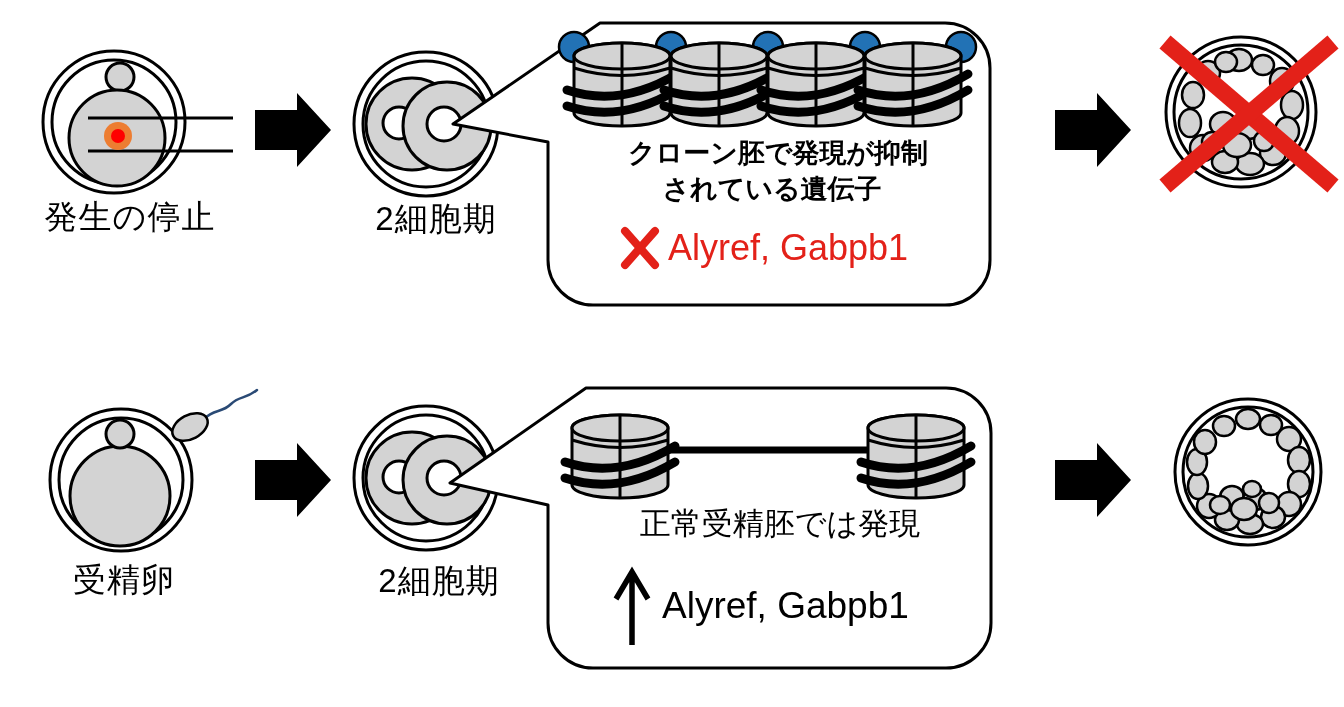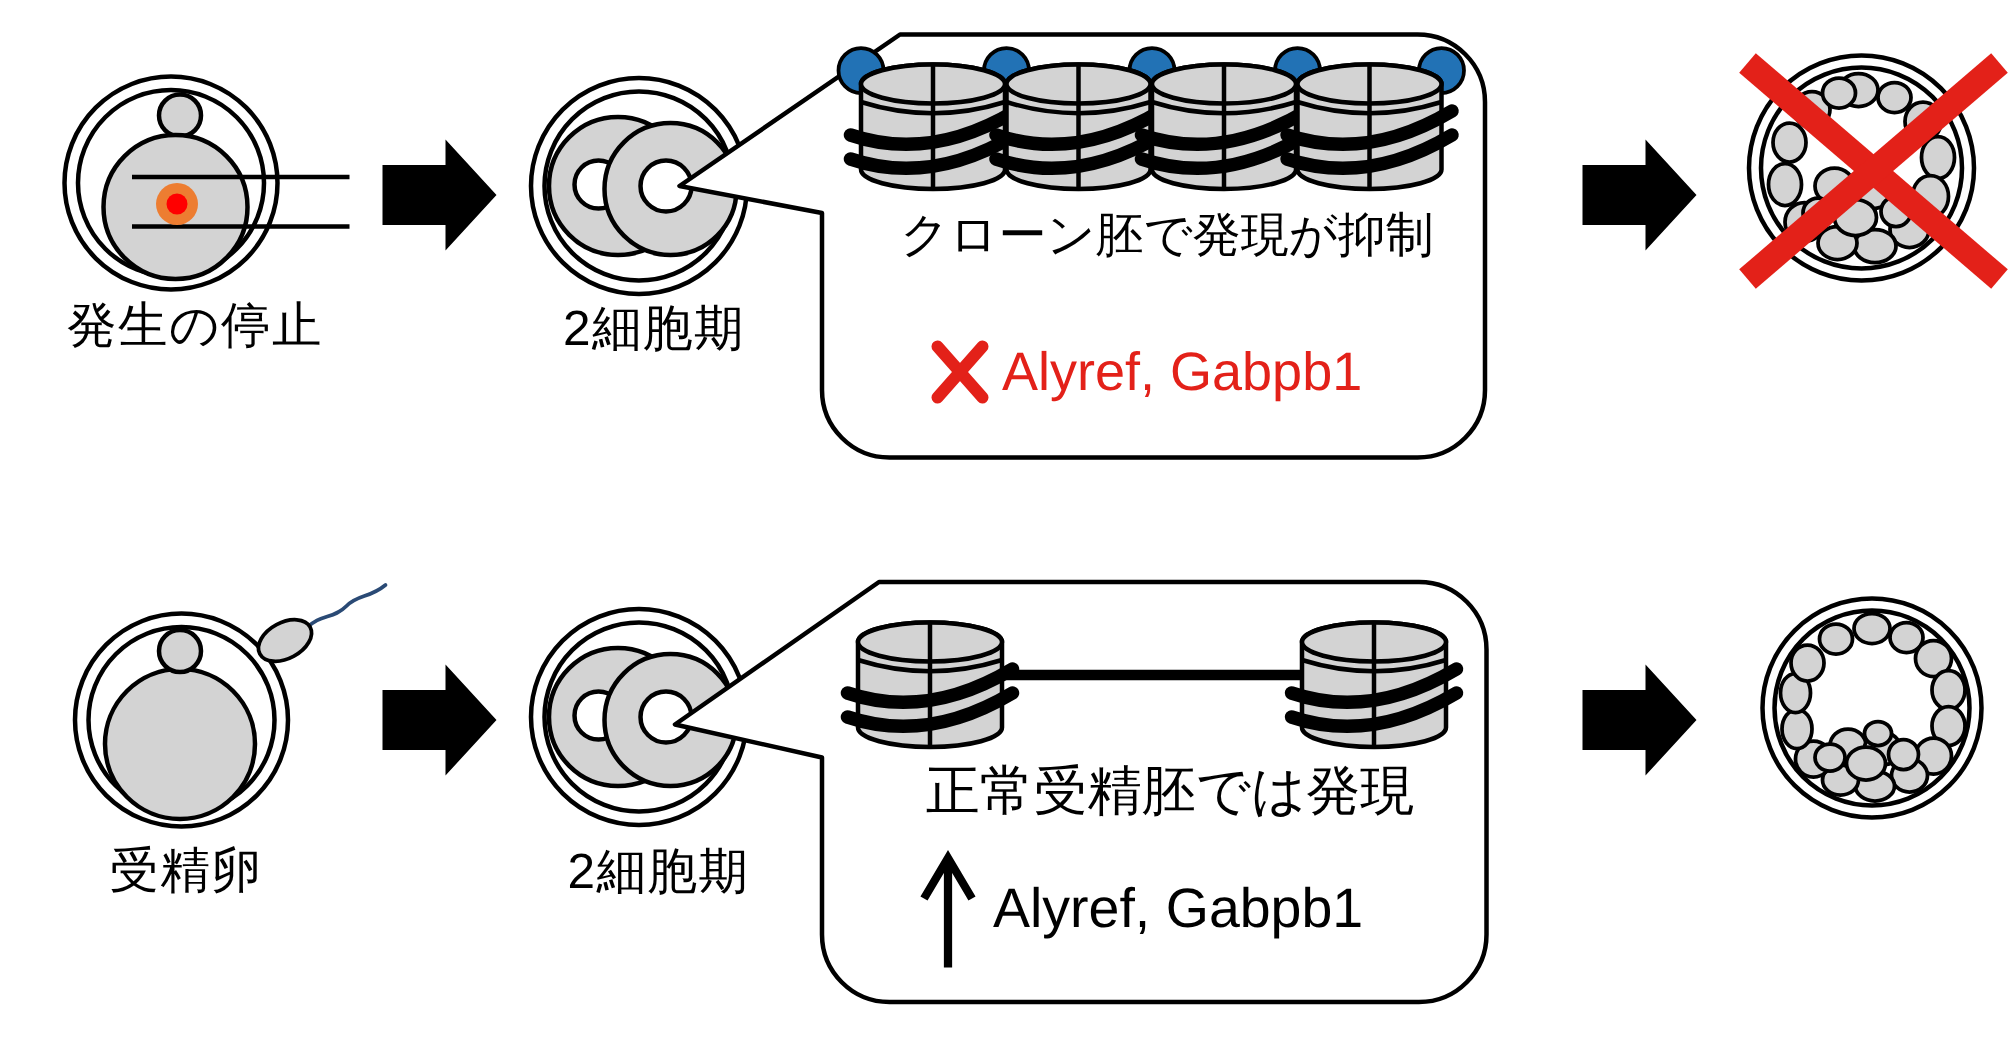--- a/index.html
+++ b/index.html
@@ -25,23 +25,23 @@
   .redx{stroke:var(--red);stroke-width:17;stroke-linecap:butt;}
   .f-orange{fill:var(--orange);}
   .f-reddot{fill:var(--reddot);}
   .tail{stroke:var(--navy);stroke-width:2.5;fill:none;stroke-linecap:round;}
   
   .lbl{
     position:absolute; transform:translateX(-50%); white-space:nowrap;
     color:var(--ink); font-size:33px; line-height:1.1; letter-spacing:1px;
   }
   .bubtxt{position:absolute; transform:translateX(-50%); white-space:nowrap;
-    color:var(--ink); font-size:32px; line-height:1.15;}
+    color:var(--ink); font-size:27px; line-height:1.15;font-weight:bold;}
   .bubtxt2{position:absolute; transform:translateX(-50%); white-space:nowrap;
-    color:var(--ink); font-size:36px; line-height:1.15;}
+    color:var(--ink); font-size:31px; line-height:1.15;}
   .genes-red{position:absolute; white-space:nowrap; color:var(--red);
     font-size:36px; line-height:1.1;}
   .genes-black{position:absolute; white-space:nowrap; color:var(--ink);
     font-size:37px; line-height:1.1;}
   .icon-svg{position:absolute;}
   .icon-cross line{stroke:var(--red);stroke-width:8;stroke-linecap:round;}
   .icon-up path{stroke:var(--ink);stroke-width:5.5;fill:none;stroke-linejoin:miter;}
 </style>
 </head>
 <body>
@@ -184,20 +184,21 @@
         <ellipse class="cellg25" cx="21" cy="31" rx="10" ry="10"></ellipse>
         <ellipse class="cellg25" cx="-28" cy="33" rx="10" ry="9"></ellipse>
         <ellipse class="cellg25" cx="4" cy="17" rx="9" ry="8"></ellipse>
       </g>
     </g>
   </svg>
 
   <div class="lbl" style="left:130px;top:199px">発生の停止</div>
   <div class="lbl" style="left:436px;top:201px">2細胞期</div>
   <div class="bubtxt" style="left:778px;top:138px">クローン胚で発現が抑制</div>
+  <div class="bubtxt" style="left:772px;top:174px">されている遺伝子</div>
   <svg class="icon-svg icon-cross" style="left:620px;top:226px" width="40" height="44" aria-label="✕">
     <line x1="5" y1="5" x2="35" y2="39"></line>
     <line x1="35" y1="5" x2="5" y2="39"></line>
   </svg>
   <div class="genes-red" style="left:668px;top:228px">Alyref, Gabpb1</div>
 
   <div class="lbl" style="left:124px;top:562px">受精卵</div>
   <div class="lbl" style="left:439px;top:563px">2細胞期</div>
   <div class="bubtxt2" style="left:780px;top:506px">正常受精胚では発現</div>
   <svg class="icon-svg icon-up" style="left:612px;top:566px" width="40" height="82" aria-label="↑">

